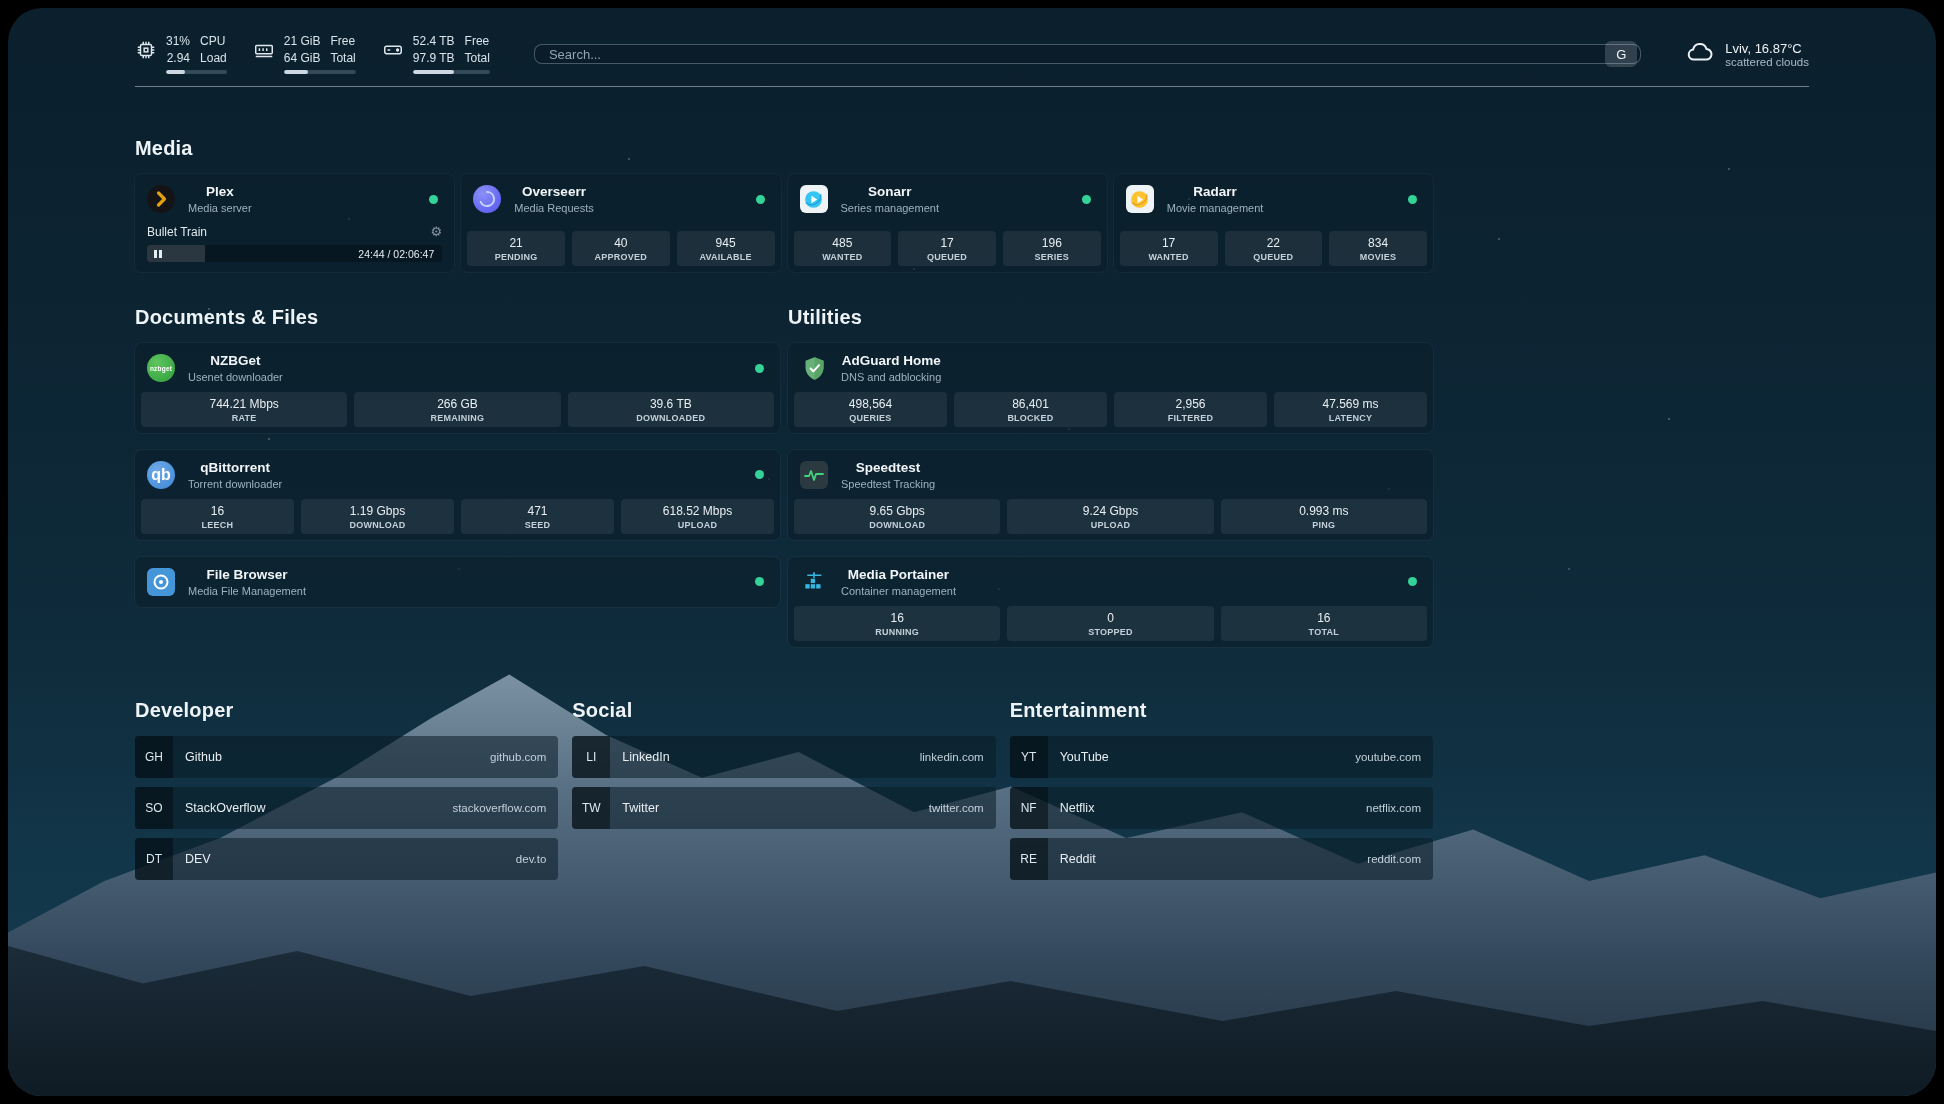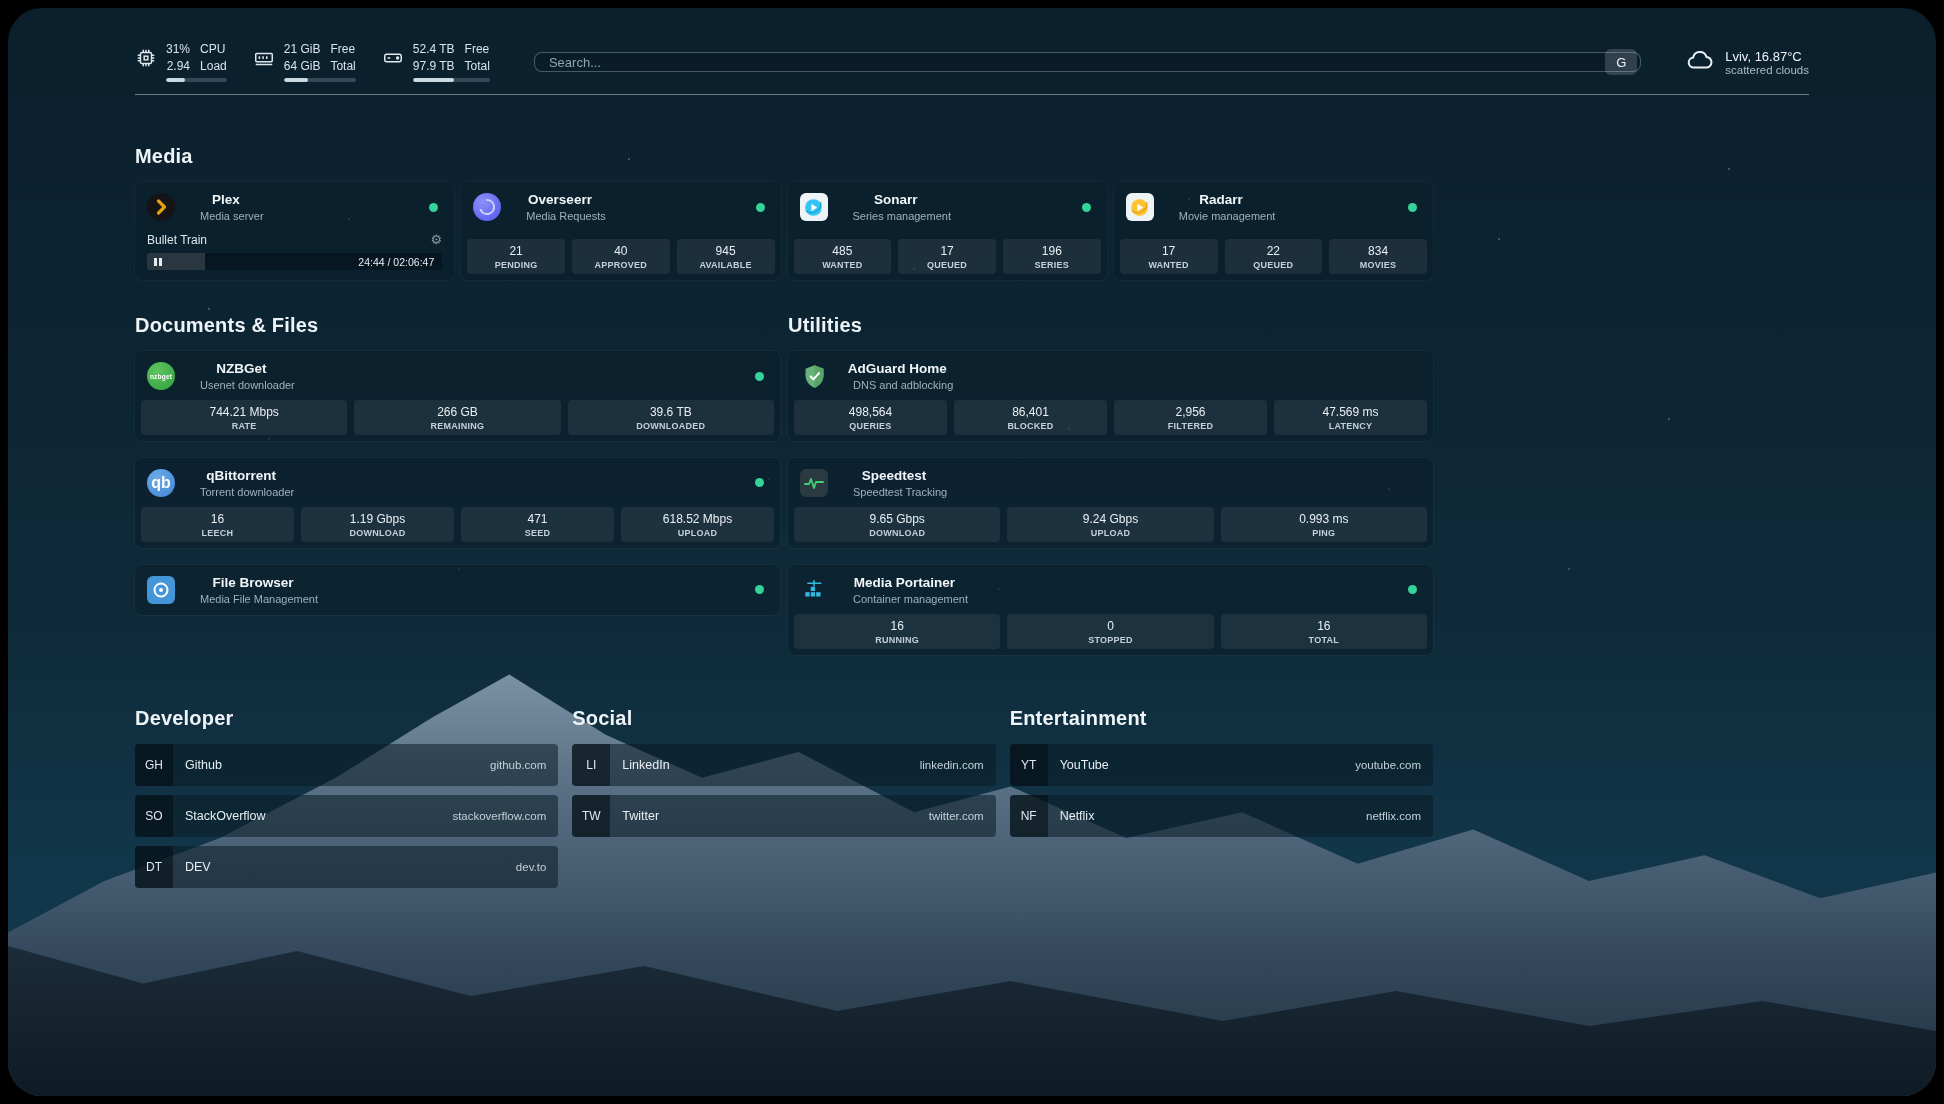--- a/index.html
+++ b/index.html
@@ -20,21 +20,21 @@
   .m-back { height:430px; opacity:.95;
     background:linear-gradient(180deg,#8399ab 0%, #5d7488 28%, #35495d 68%, #22323f 100%);
     clip-path:polygon(0 62%,5% 50%,11% 40%,17% 26%,22% 12%,26% 2%,31% 16%,36% 26%,41% 20%,47% 34%,52% 28%,58% 40%,64% 34%,70% 46%,76% 38%,82% 50%,88% 44%,94% 54%,100% 48%,100% 100%,0 100%); }
   .m-front { height:250px;
     background:linear-gradient(180deg,#2c4052 0%, #1a2a37 45%, #0f1b24 100%);
     clip-path:polygon(0 40%,7% 55%,15% 42%,24% 60%,33% 48%,43% 66%,52% 54%,63% 70%,72% 58%,82% 72%,91% 62%,100% 74%,100% 100%,0 100%); }
 
   .content { position:relative; z-index:2; padding:0 127px; }
 
   
-  .topbar { display:flex; align-items:center; gap:26px; padding-top:34px; }
+  .topbar { display:flex; align-items:center; gap:26px; padding-top:26px; }
   .widget { display:flex; align-items:flex-start; gap:9px; }
   .w-icon { margin-top:5px; flex:0 0 auto; }
   .w-rows { display:grid; grid-template-columns:auto auto; column-gap:10px; row-gap:1px;
     font-size:12px; color:#d9e4eb; line-height:1.3; }
   .w-val { text-align:right; }
   .w-bar { margin-top:4px; height:4px; width:100%; background:rgba(130,152,168,.35); border-radius:2px; overflow:hidden; }
   .w-bar-fill { height:100%; background:#ccd8e1; border-radius:2px; width:0; }
 
   .search { flex:1; display:flex; align-items:center; height:20px; margin:0 18px;
     background:rgba(9,26,38,.65); border:1px solid rgba(160,185,200,.4); border-radius:8px; padding:3px; }
@@ -59,21 +59,21 @@
   .col-half .cards { display:flex; flex-direction:column; gap:17px; margin-top:14px; }
 
   .card { background:rgba(12,31,44,.62); border-radius:7px; padding:6px;
     box-shadow:0 0 0 1px rgba(255,255,255,.035); display:flex; flex-direction:column; cursor:pointer; }
   .card-head { display:flex; align-items:center; gap:13px; padding:4px 6px 9px;text-align:center; }
   .svc-icon { width:28px; height:28px; display:flex; align-items:center; justify-content:center;
     flex:0 0 28px; overflow:hidden; }
   .round { border-radius:50%; }
   .sq { border-radius:6px; }
   .svc-title { font-size:13.5px; font-weight:700; color:#f2f6f8; line-height:1.25; }
-  .svc-sub { font-size:11px; color:#9db2be; margin-top:1px;margin-left:12px; }
+  .svc-sub { font-size:11px; color:#9db2be; margin-top:1px; }
   .dot { width:9px; height:9px; border-radius:50%; background:var(--status-online,#34d399); margin-left:auto; margin-right:4px; flex:0 0 9px; }
 
   .stats { display:grid; gap:7px; margin-top:auto; }
   .stats.c3 { grid-template-columns:repeat(3,1fr); }
   .stats.c4 { grid-template-columns:repeat(4,1fr); }
   .stat { background:rgba(255,255,255,.07); border-radius:4px; text-align:center; padding:5px 2px 4px; }
   .stat-val { font-size:12px; color:#e9eff3; }
   .stat-lbl { font-size:9px; font-weight:700; color:#c4d1da; margin-top:2px; letter-spacing:.25px; }
 
   
@@ -549,18 +549,23 @@
             <div class="bm-row">
               <span class="bm-abbr">YT</span>
               <span class="bm-name">YouTube</span>
               <span class="bm-url">youtube.com</span>
             </div>
             <div class="bm-row">
               <span class="bm-abbr">NF</span>
               <span class="bm-name">Netflix</span>
               <span class="bm-url">netflix.com</span>
             </div>
+            <div class="bm-row">
+              <span class="bm-abbr">RE</span>
+              <span class="bm-name">Reddit</span>
+              <span class="bm-url">reddit.com</span>
+            </div>
           </div>
         </div>
       </div>
     </div>
   </div>
 </div>
 
 </body></html>

